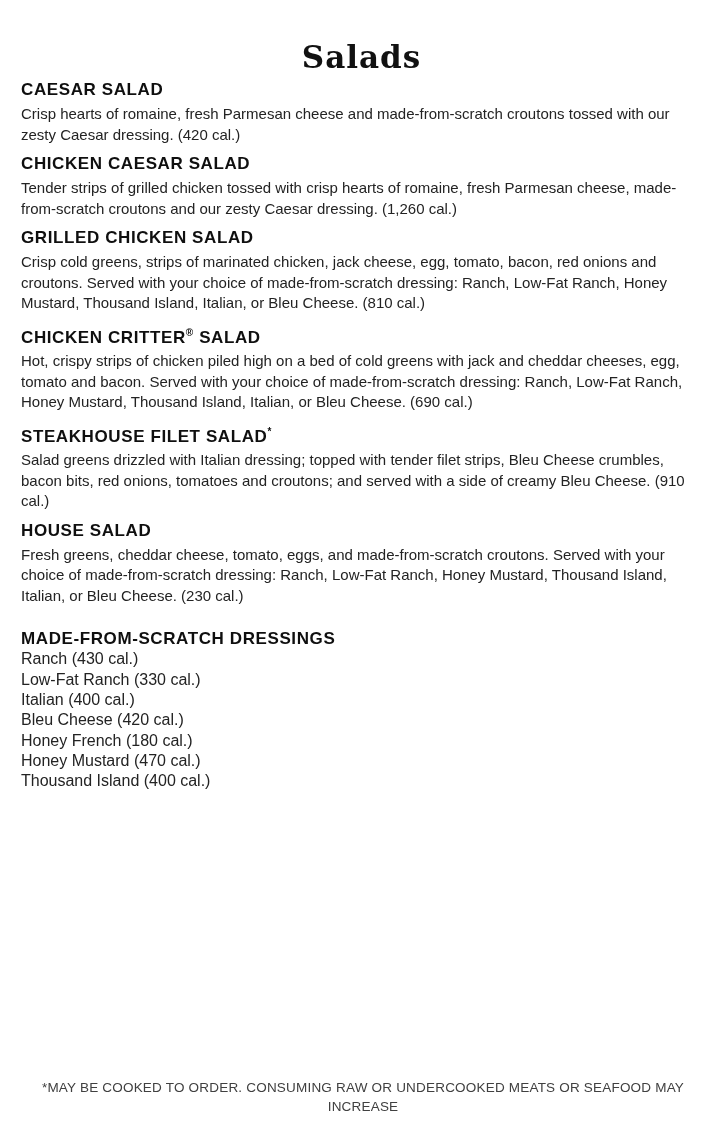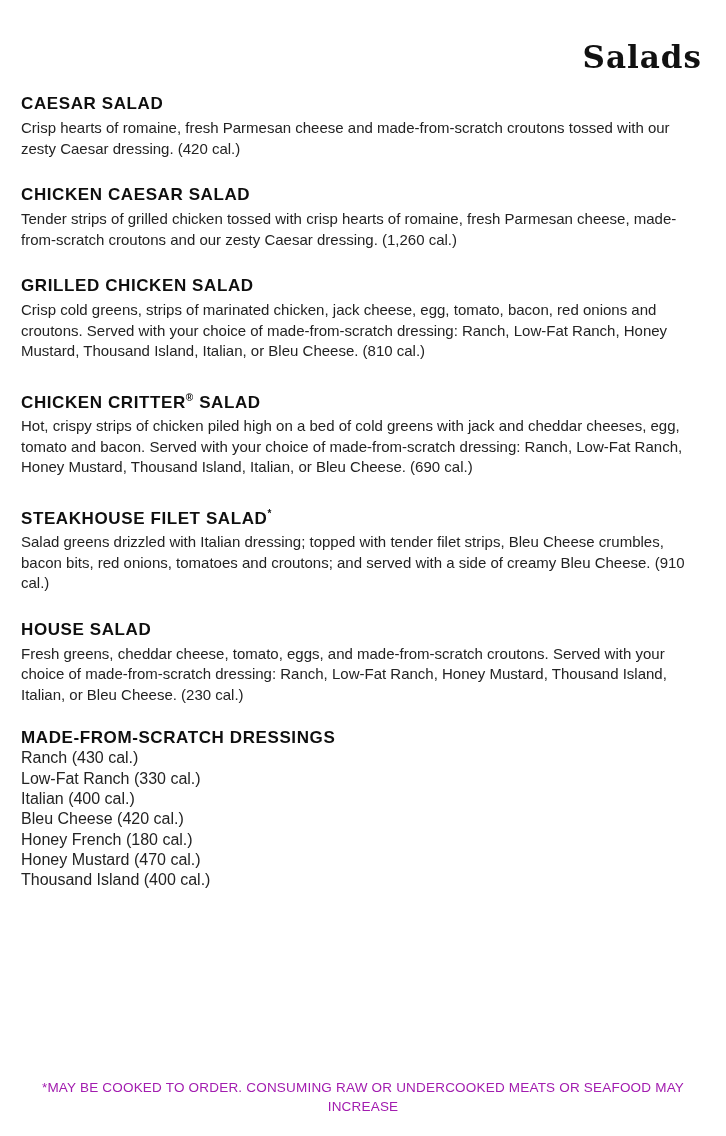--- a/index.html
+++ b/index.html
@@ -17,27 +17,27 @@
     inset: 0;
     box-sizing: border-box;
     padding: 0 24px 0 21px;
   }
   .menu-title {
     font-family: "DejaVu Serif", serif;
     font-weight: 600;
     font-size: 31px;
     letter-spacing: 1px;
     color: #111111;
-    text-align: right;
+    text-align: center;
     margin: 0;
     padding-top: 38px;
     line-height: 38px;
   }
-  .menu-item { margin-top: 26px; }
-  .menu-item:first-of-type { margin-top: 18px; }
+  .menu-item { margin-top: 9px; }
+  .menu-item:first-of-type { margin-top: 4px; }
   .item-name {
     margin: 0;
     font-size: 17px;
     font-weight: bold;
     letter-spacing: 0.6px;
     color: #0f0f0f;
     line-height: 20px;
   }
   .item-name sup { font-size: 10px; }
   .item-desc {
@@ -56,21 +56,21 @@
   .dressings .item-name { }
   .disclaimer {
     position: absolute;
     left: 0;
     right: 0;
     top: 1079px;
     text-align: center;
     font-size: 13.5px;
     line-height: 18.5px;
     letter-spacing: 0.2px;
-    color: #a21caf;
+    color: #404040;
     padding: 0 10px;
   }
 </style>
 </head>
 <body>
 
 <div class="page">
 
   <h1 class="menu-title">Salads</h1>
 

